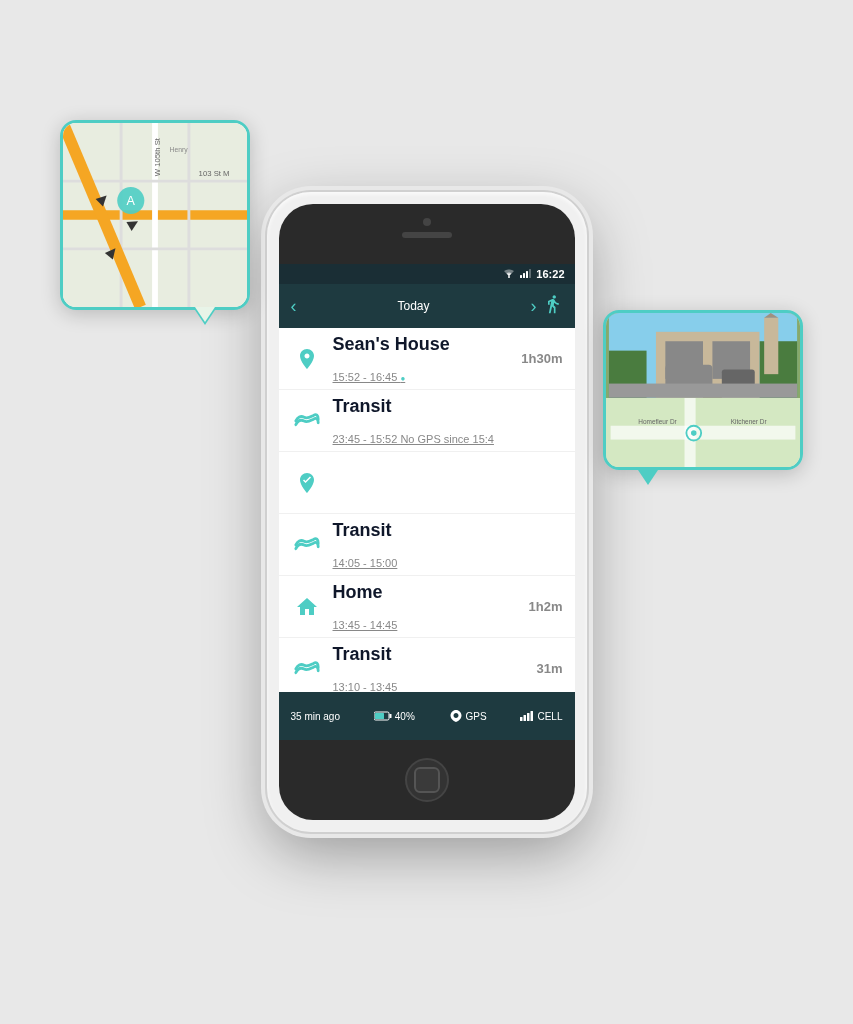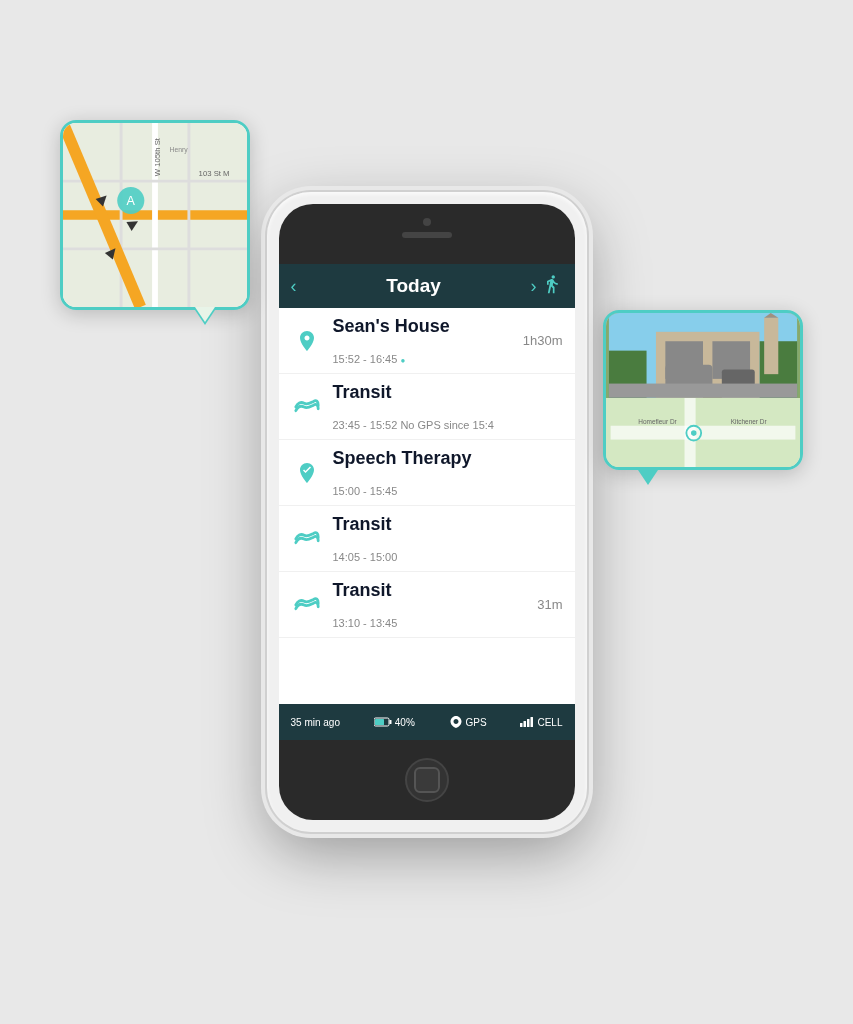--- a/index.html
+++ b/index.html
@@ -91,22 +91,22 @@
     .nav-bar {
       height: 44px;
       background: #1e3a40;
       display: flex;
       align-items: center;
       justify-content: space-between;
       padding: 0 12px;
     }
     .nav-title {
       color: #fff;
-      font-size: 19px;
-      font-weight: 700;
+      font-size: 12px;
+      font-weight: 400;
       display: flex;
       align-items: center;
       gap: 8px;
     }
     .nav-arrow {
       color: #4ecdc4;
       font-size: 18px;
       font-weight: 300;
     }
     .nav-icon {
@@ -138,30 +138,32 @@
     }
     .item-title {
       font-size: 18px;
       font-weight: 600;
       color: #0f172a;
     }
     .item-subtitle {
       font-size: 11px;
       color: #888;
       margin-top: 16px;
+      text-decoration: underline;
     }
     .item-duration {
       font-size: 13px;
       color: #888;
       flex-shrink: 0;
+      font-weight: bold;
     }
 
     
     .bottom-bar {
-      height: 36px;
+      height: 48px;
       background: #1e3a40;
       display: flex;
       align-items: center;
       justify-content: space-between;
       padding: 0 12px;
       font-size: 10px;
       color: #fff;
     }
     .bottom-item {
       display: flex;
@@ -367,20 +369,39 @@
 
   <div class="phone">
     <div class="phone-inner">
       <div class="phone-screen">
 
         <div class="phone-top-bezel">
           <div class="phone-camera"></div>
           <div class="phone-speaker"></div>
         </div>
 
+        <div class="status-bar">
+          <span>
+            <svg width="14" height="10" viewBox="0 0 14 10" fill="white">
+              <path d="M7 8l1.5-1.5A2 2 0 0 0 7 6a2 2 0 0 0-1.5.5L7 8z"></path>
+              <path d="M7 8L4.5 5.5A4 4 0 0 1 7 4.5a4 4 0 0 1 2.5 1L7 8z" opacity="0.7"></path>
+              <path d="M7 8L2 3A7 7 0 0 1 7 1.5 7 7 0 0 1 12 3L7 8z" opacity="0.4"></path>
+              <circle cx="7" cy="9" r="1" fill="white"></circle>
+            </svg>
+          </span>
+          <span>
+            <svg width="12" height="10" viewBox="0 0 12 10" fill="white">
+              <rect x="0" y="7" width="2" height="3" rx="0.5"></rect>
+              <rect x="3" y="5" width="2" height="5" rx="0.5"></rect>
+              <rect x="6" y="3" width="2" height="7" rx="0.5"></rect>
+              <rect x="9" y="1" width="2" height="9" rx="0.5" opacity="0.3"></rect>
+            </svg>
+          </span>
+          <span class="status-bar-time">16:22</span>
+        </div>
 
         <div class="nav-bar">
           <span class="nav-arrow">‹</span>
           <span class="nav-title">
             <span>Today</span>
           </span>
           <span style="display:flex;align-items:center;gap:6px;">
             <span class="nav-arrow">›</span>
             <span class="nav-icon">
               <svg width="20" height="20" viewBox="0 0 24 24" fill="#4ecdc4">
@@ -419,39 +440,47 @@
               <div class="item-subtitle">23:45 - 15:52  No GPS since 15:4</div>
             </div>
           </div>
 
           <div class="list-item">
             <div class="item-icon">
               <svg width="24" height="24" viewBox="0 0 24 24" fill="#4ecdc4">
                 <path d="M12 2C8.13 2 5 5.13 5 9c0 5.25 7 13 7 13s7-7.75 7-13c0-3.87-3.13-7-7-7zm-1.5 10l-2.5-2.5 1.06-1.06L10.5 9.88l4.44-4.44L16 6.5l-5.5 5.5z"></path>
               </svg>
             </div>
-            <div class="item-text">
-              <div class="item-title">Speech Therapy</div>
-              <div class="item-subtitle">15:00 - 15:45</div>
-            </div>
           </div>
 
           <div class="list-item">
             <div class="item-icon">
               <svg width="28" height="24" viewBox="0 0 30 24" fill="#4ecdc4">
                 <path d="M3 12 C5 8, 8 6, 12 8 C15 10, 18 8, 22 6 C25 4, 27 6, 27 10" stroke="#4ecdc4" stroke-width="3" fill="none" stroke-linecap="round"></path>
                 <path d="M3 16 C5 12, 8 10, 12 12 C15 14, 18 12, 22 10 C25 8, 27 10, 27 14" stroke="#4ecdc4" stroke-width="3" fill="none" stroke-linecap="round"></path>
               </svg>
             </div>
             <div class="item-text">
               <div class="item-title">Transit</div>
               <div class="item-subtitle">14:05 - 15:00</div>
             </div>
           </div>
 
+          <div class="list-item">
+            <div class="item-icon">
+              <svg width="24" height="24" viewBox="0 0 24 24" fill="#4ecdc4">
+                <path d="M10 20v-6h4v6h5v-8h3L12 3 2 12h3v8z"></path>
+              </svg>
+            </div>
+            <div class="item-text">
+              <div class="item-title">Home</div>
+              <div class="item-subtitle">13:45 - 14:45</div>
+            </div>
+            <div class="item-duration">1h2m</div>
+          </div>
 
           <div class="list-item">
             <div class="item-icon">
               <svg width="28" height="24" viewBox="0 0 30 24" fill="#4ecdc4">
                 <path d="M3 12 C5 8, 8 6, 12 8 C15 10, 18 8, 22 6 C25 4, 27 6, 27 10" stroke="#4ecdc4" stroke-width="3" fill="none" stroke-linecap="round"></path>
                 <path d="M3 16 C5 12, 8 10, 12 12 C15 14, 18 12, 22 10 C25 8, 27 10, 27 14" stroke="#4ecdc4" stroke-width="3" fill="none" stroke-linecap="round"></path>
               </svg>
             </div>
             <div class="item-text">
               <div class="item-title">Transit</div>

